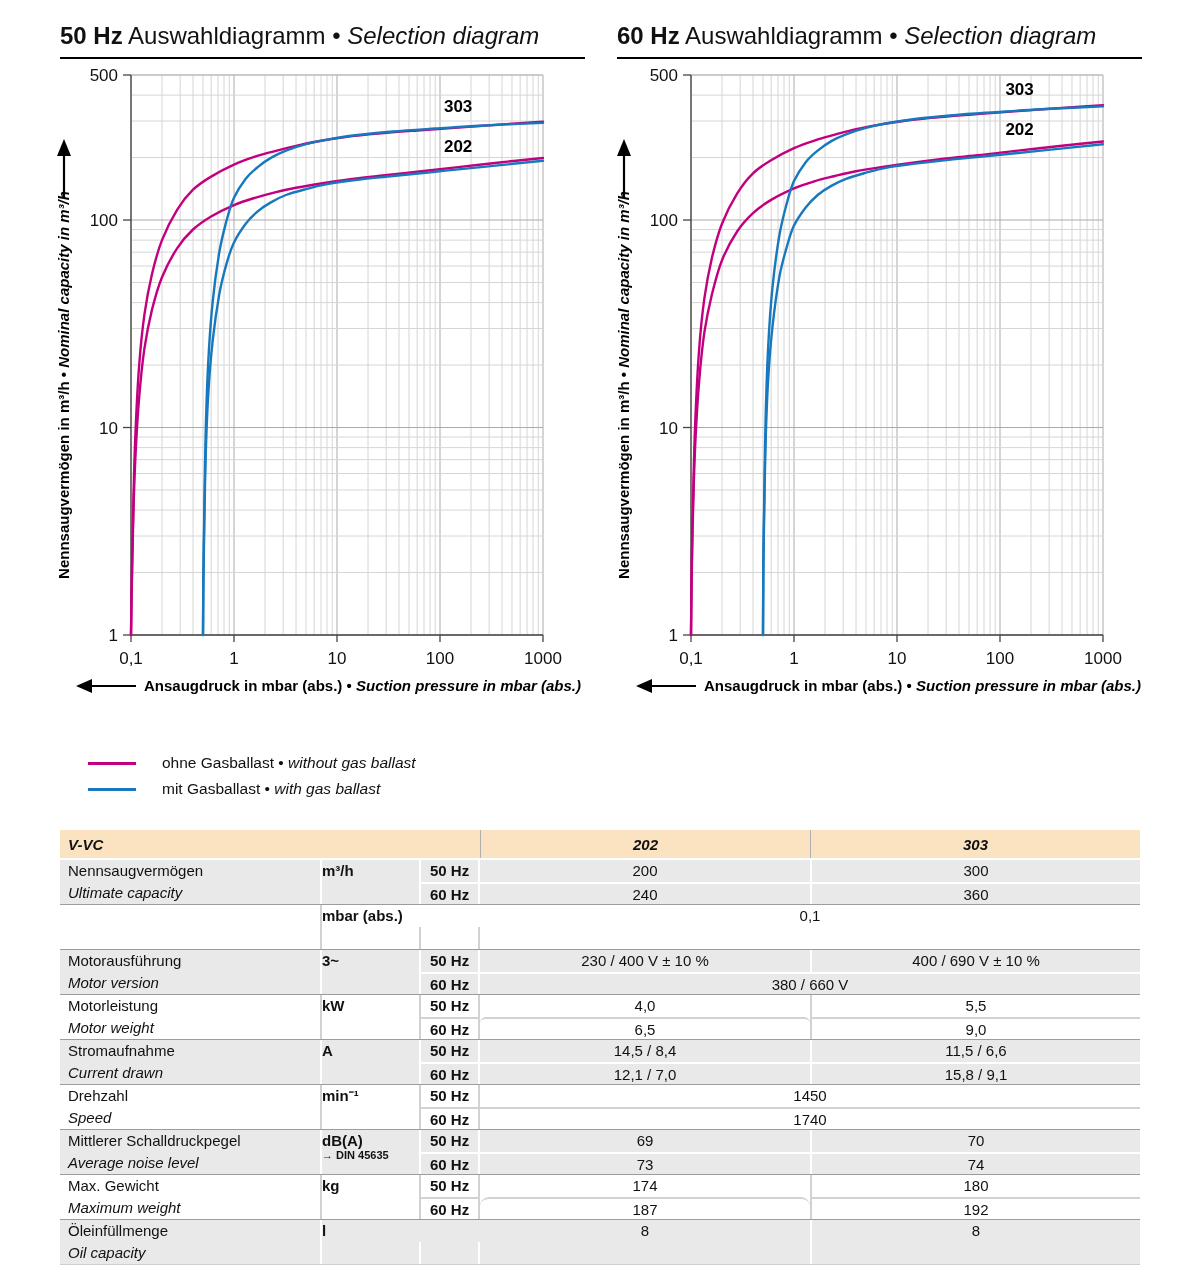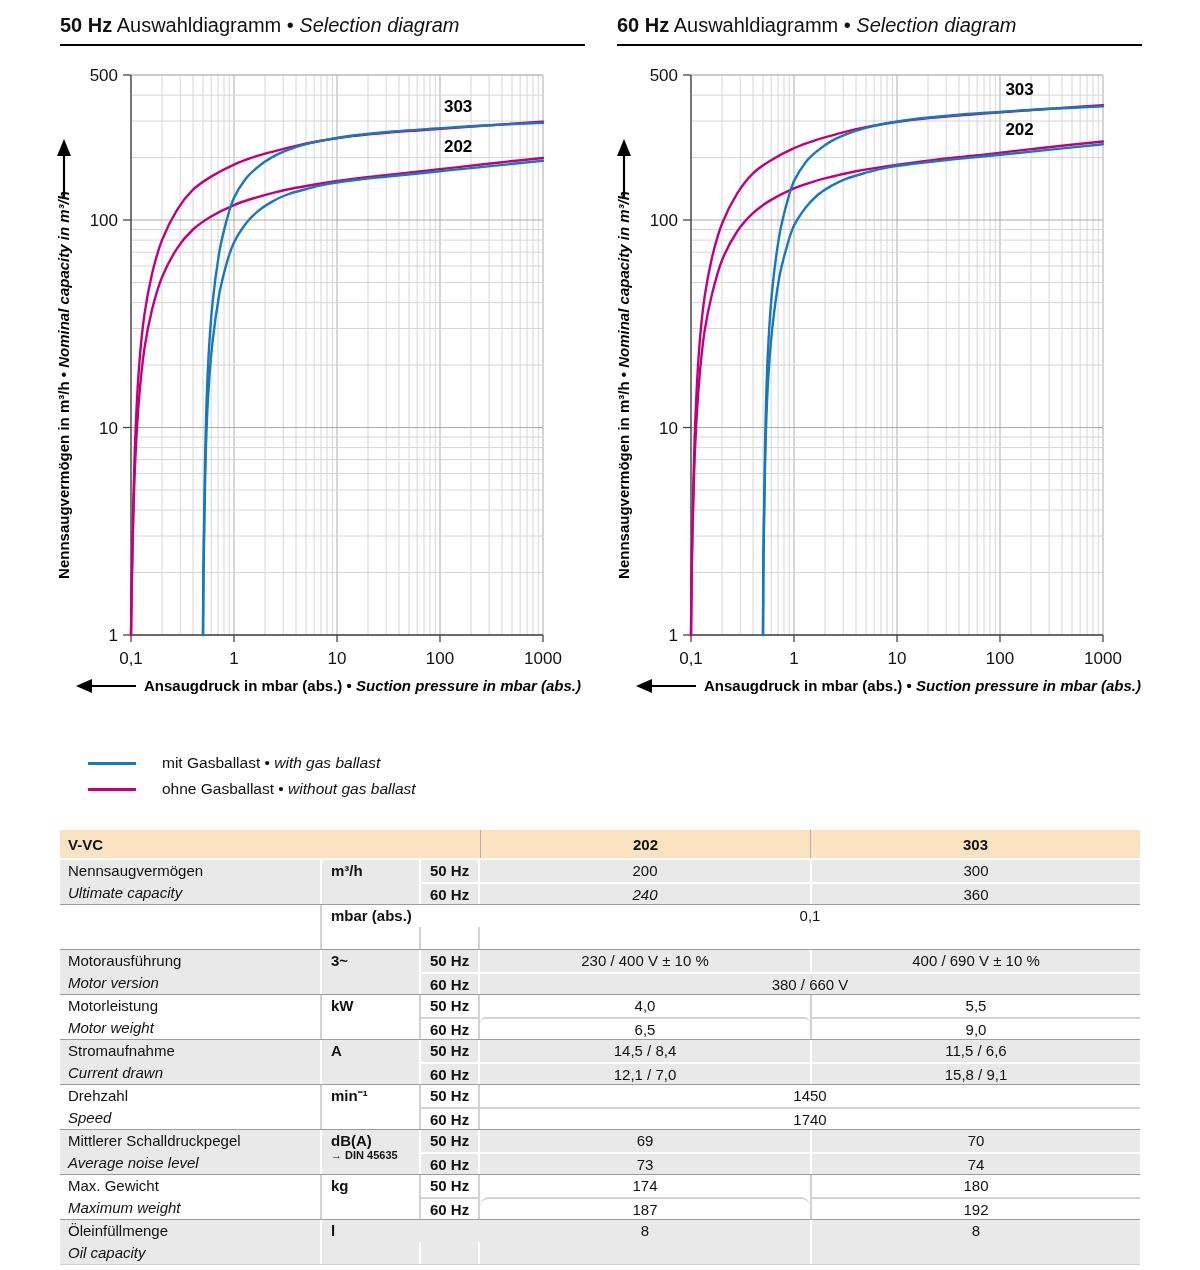--- a/index.html
+++ b/index.html
@@ -1,19 +1,19 @@
 <!DOCTYPE html>
 <html><head>
 <meta charset="utf-8">
 <style>
   html,body{margin:0;padding:0;background:#fff;}
   #page{position:relative;width:1200px;height:1270px;background:#fff;
         font-family:"Liberation Sans",sans-serif;color:#111;overflow:hidden;}
 
-  .chart-title{position:absolute;top:14px;width:525px;font-size:20px;
+  .chart-title{position:absolute;top:22px;width:525px;font-size:24px;
                padding-bottom:7px;border-bottom:2px solid #000;white-space:nowrap;}
   .chart-title .tb{font-weight:bold;}
   .chart-title .ti{font-style:italic;}
   #title-50{left:60px;}
   #title-60{left:617px;}
 
   .chart-mount{position:absolute;top:55px;width:560px;height:660px;}
   #chart-50{left:40px;}
   #chart-60{left:600px;}
   svg{font-family:"Liberation Sans",sans-serif;}
@@ -23,37 +23,37 @@
 
   #legend{position:absolute;left:60px;top:750px;}
   .legend-row{display:flex;align-items:center;height:26px;}
   .legend-swatch{width:48px;height:3px;margin-left:28px;flex:0 0 auto;}
   .legend-text{margin-left:26px;font-size:15.5px;white-space:nowrap;}
   .legend-text .it{font-style:italic;}
 
   #spec-table{position:absolute;left:60px;top:830px;width:1080px;font-size:15px;}
   .thead{display:grid;grid-template-columns:260px 99px 61px 330px 330px;height:28px;
          background:#fbe3c2;margin-bottom:2px;}
-  .hcell{display:flex;align-items:center;font-weight:bold;}
+  .hcell{display:flex;align-items:center;font-weight:bold;font-style:italic;}
   .hcell.model{grid-column:1/4;padding-left:8px;}
   .hcell.c202{grid-column:4;justify-content:center;border-left:1px solid #b0b0b0;}
   .hcell.c303{grid-column:5;justify-content:center;border-left:1px solid #b0b0b0;}
 
   .trow{display:grid;grid-template-columns:260px 99px 61px 330px 330px;
         grid-template-rows:22px 22px;border-top:1px solid #9c9c9c;}
   .trow:first-of-type{border-top:none;}
   .trow.gray{--div:#ffffff;background:#e9e9e9;}
   .trow.light{--div:#d2d2d2;background:#ffffff;}
   #spec-table .tbody{border-bottom:1px solid #cfcfcf;}
 
   .cell{line-height:22px;overflow:hidden;white-space:nowrap;}
   .cell-label{grid-column:1;grid-row:1/-1;padding-left:8px;}
   .cell-label .de{display:block;line-height:22px;}
   .cell-label .en{display:block;line-height:22px;font-style:italic;}
-  .cell-unit{grid-column:2;grid-row:1/-1;padding-left:9px;font-weight:bold;
+  .cell-unit{grid-column:2;grid-row:1/-1;font-weight:bold;
              border-left:2px solid var(--div);}
   .cell-unit .note{display:block;font-size:11px;font-weight:bold;line-height:13px;margin-top:-3px;}
   .cell-freq{grid-column:3;padding-left:9px;font-weight:bold;
              border-left:2px solid var(--div);border-right:2px solid var(--div);}
   .cell-freq.r2,.cell-val.r2{border-top:2px solid var(--div);}
   .cell-val{text-align:center;}
 </style>
 </head>
 <body>
 
@@ -256,47 +256,47 @@
         <line x1="24" y1="142" x2="24" y2="98" stroke="#000" stroke-width="2.2"></line>
         <polygon points="24,84 17,101 31,101" fill="#000"></polygon>
         <text transform="translate(29 330) rotate(-90)" text-anchor="middle" class="axis-label"><tspan>Nennsaugvermögen in m³/h • </tspan><tspan font-style="italic">Nominal capacity in m³/h</tspan></text>
         <line x1="50" y1="631" x2="96" y2="631" stroke="#000" stroke-width="2.2"></line>
         <polygon points="36,631 52,624 52,638" fill="#000"></polygon>
         <text x="104" y="636" class="axis-label"><tspan>Ansaugdruck in mbar (abs.) • </tspan><tspan font-style="italic">Suction pressure in mbar (abs.)</tspan></text>
       </svg></div>
 
   <div id="legend">
     <div class="legend-row">
+      <div class="legend-swatch" style="background: rgb(194, 0, 127);"></div>
+      <div class="legend-text"><span>ohne Gasballast • </span><span class="it">without gas ballast</span></div>
+    </div>
+    <div class="legend-row">
       <div class="legend-swatch" style="background: rgb(24, 120, 189);"></div>
       <div class="legend-text"><span>mit Gasballast • </span><span class="it">with gas ballast</span></div>
-    </div>
-    <div class="legend-row">
-      <div class="legend-swatch" style="background: rgb(194, 0, 127);"></div>
-      <div class="legend-text"><span>ohne Gasballast • </span><span class="it">without gas ballast</span></div>
     </div>
   </div>
 
   <div id="spec-table">
     <div class="thead">
       <div class="hcell model">V-VC</div>
       <div class="hcell c202">202</div>
       <div class="hcell c303">303</div>
     </div>
     <div class="tbody">
         <div class="trow cell gray">
           <div class="cell cell-label">
             <div class="de">Nennsaugvermögen</div>
             <div class="en">Ultimate capacity</div>
           </div>
           <div class="cell cell-unit">m³/h</div>
           <div class="cell cell-freq" style="grid-row-start: 1;">50 Hz</div>
           <div class="cell cell-val" style="grid-area: 1 / 4;">200</div>
           <div class="cell cell-val" style="grid-area: 1 / 5; border-left: 2px solid var(--div);">300</div>
           <div class="cell cell-freq r2" style="grid-row-start: 2;">60 Hz</div>
-          <div class="cell cell-val r2" style="grid-area: 2 / 4; font-style: italic;">240</div>
+          <div class="cell cell-val r2" style="grid-area: 2 / 4;">240</div>
           <div class="cell cell-val r2" style="grid-area: 2 / 5; border-left: 2px solid var(--div);">360</div>
         </div>
         <div class="trow cell light">
           <div class="cell cell-unit">mbar (abs.)</div>
           <div class="cell cell-freq" style="grid-row-end: -1;"></div>
           <div class="cell cell-val" style="grid-area: 1 / 4 / -1 / 6; border-left-width: 0px; border-left-style: ; border-left-color: ;">0,1</div>
         </div>
         <div class="trow cell gray">
           <div class="cell cell-label">
             <div class="de">Motorausführung</div>

